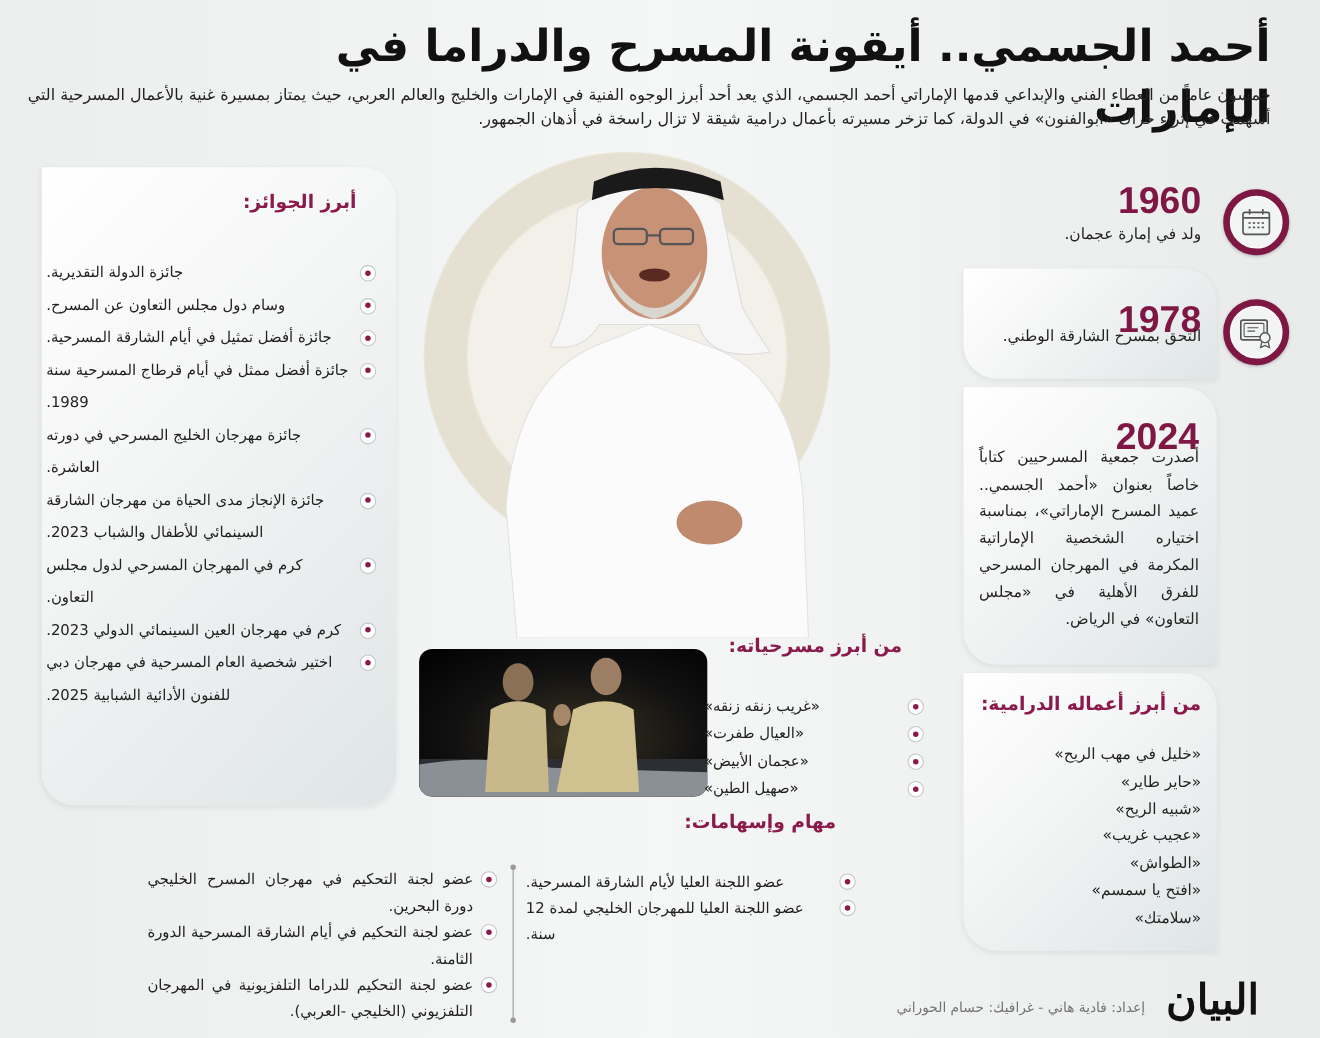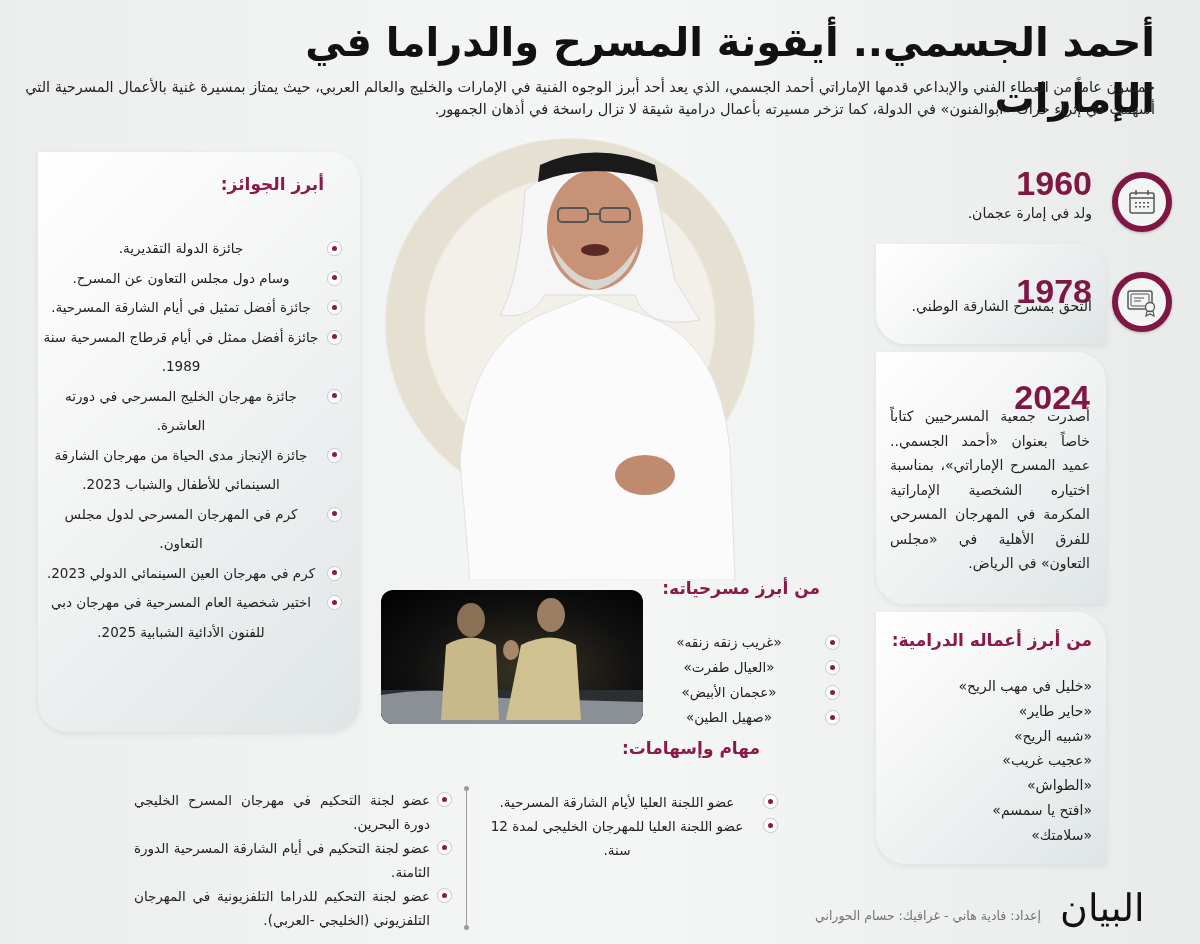--- a/index.html
+++ b/index.html
@@ -28,21 +28,21 @@
     position: absolute;
     background: linear-gradient(135deg, #ffffff 0%, #f4f5f5 40%, #dfe5e6 100%);
     border-radius: 28px 28px 28px 28px;
     box-shadow: 0 2px 6px rgba(0,0,0,0.07);
   }
   .panel-title {
     color: #8a1a4b; font-weight: bold; font-size: 17px; text-align: right;
   }
   ul.bullets { list-style: none; }
   ul.bullets li {
-    position: relative; padding-right: 22px; text-align: center;
+    position: relative; padding-right: 22px; text-align: left;
     font-size: 13.5px; line-height: 29.5px; color: #222;
   }
   ul.bullets li .dot {
     position: absolute; right: 0; top: 7px; width: 15px; height: 15px;
     border: 1.5px solid #c6c6c6; border-radius: 50%; background: #fff;
   }
   ul.bullets li .dot::after {
     content: ""; position: absolute; left: 3.5px; top: 3.5px; width: 5px; height: 5px;
     border-radius: 50%; background: #8a1a4b;
   }
@@ -108,21 +108,21 @@
     position: absolute; left: 466px; top: 788px; width: 1px; height: 140px; background: #9a9a9a;
   }
   #divider::before, #divider::after {
     content: ""; position: absolute; left: -2px; width: 5px; height: 5px; border-radius: 50%; background: #9a9a9a;
   }
   #divider::before { top: -2px; } #divider::after { bottom: -2px; }
 
   
   #logo {
     position: absolute; left: 1060px; top: 886px; font-size: 38px; font-family: "DejaVu Serif", serif;
-    color: #111; font-weight: normal;
+    color: #111; font-weight: bold;
   }
   #credits { position: absolute; left: 815px; top: 908px; font-size: 12.5px; color: #737373; }
 </style>
 </head>
 <body>
 
 <h1 id="title">أحمد الجسمي.. أيقونة المسرح والدراما في الإمارات</h1>
 <p id="intro">خمسون عاماً من العطاء الفني والإبداعي قدمها الإماراتي أحمد الجسمي، الذي يعد أحد أبرز الوجوه الفنية في الإمارات والخليج والعالم العربي، حيث يمتاز بمسيرة غنية بالأعمال المسرحية التي أسهمت في إثراء حراك «أبوالفنون» في الدولة، كما تزخر مسيرته بأعمال درامية شيقة لا تزال راسخة في أذهان الجمهور.</p>
 
 <section id="awards" class="panel">

